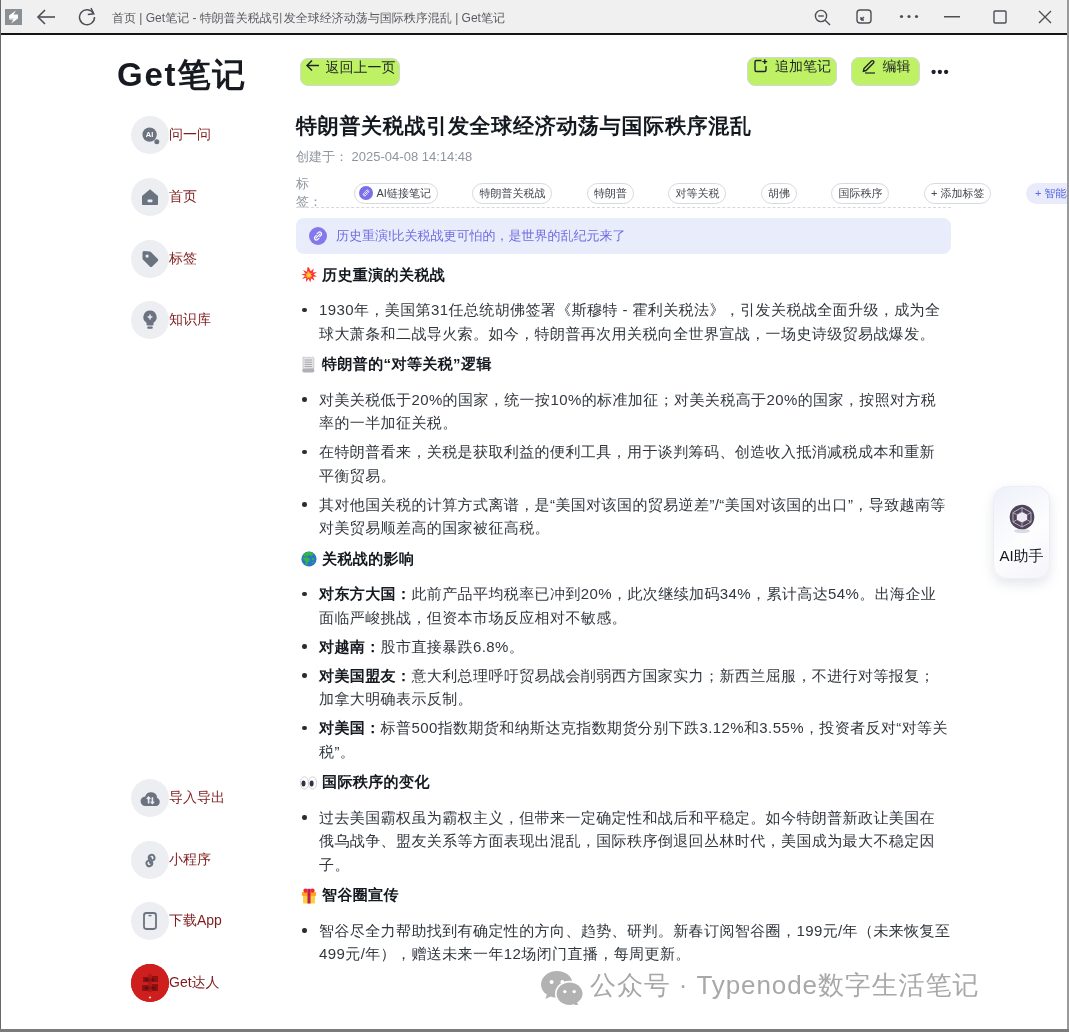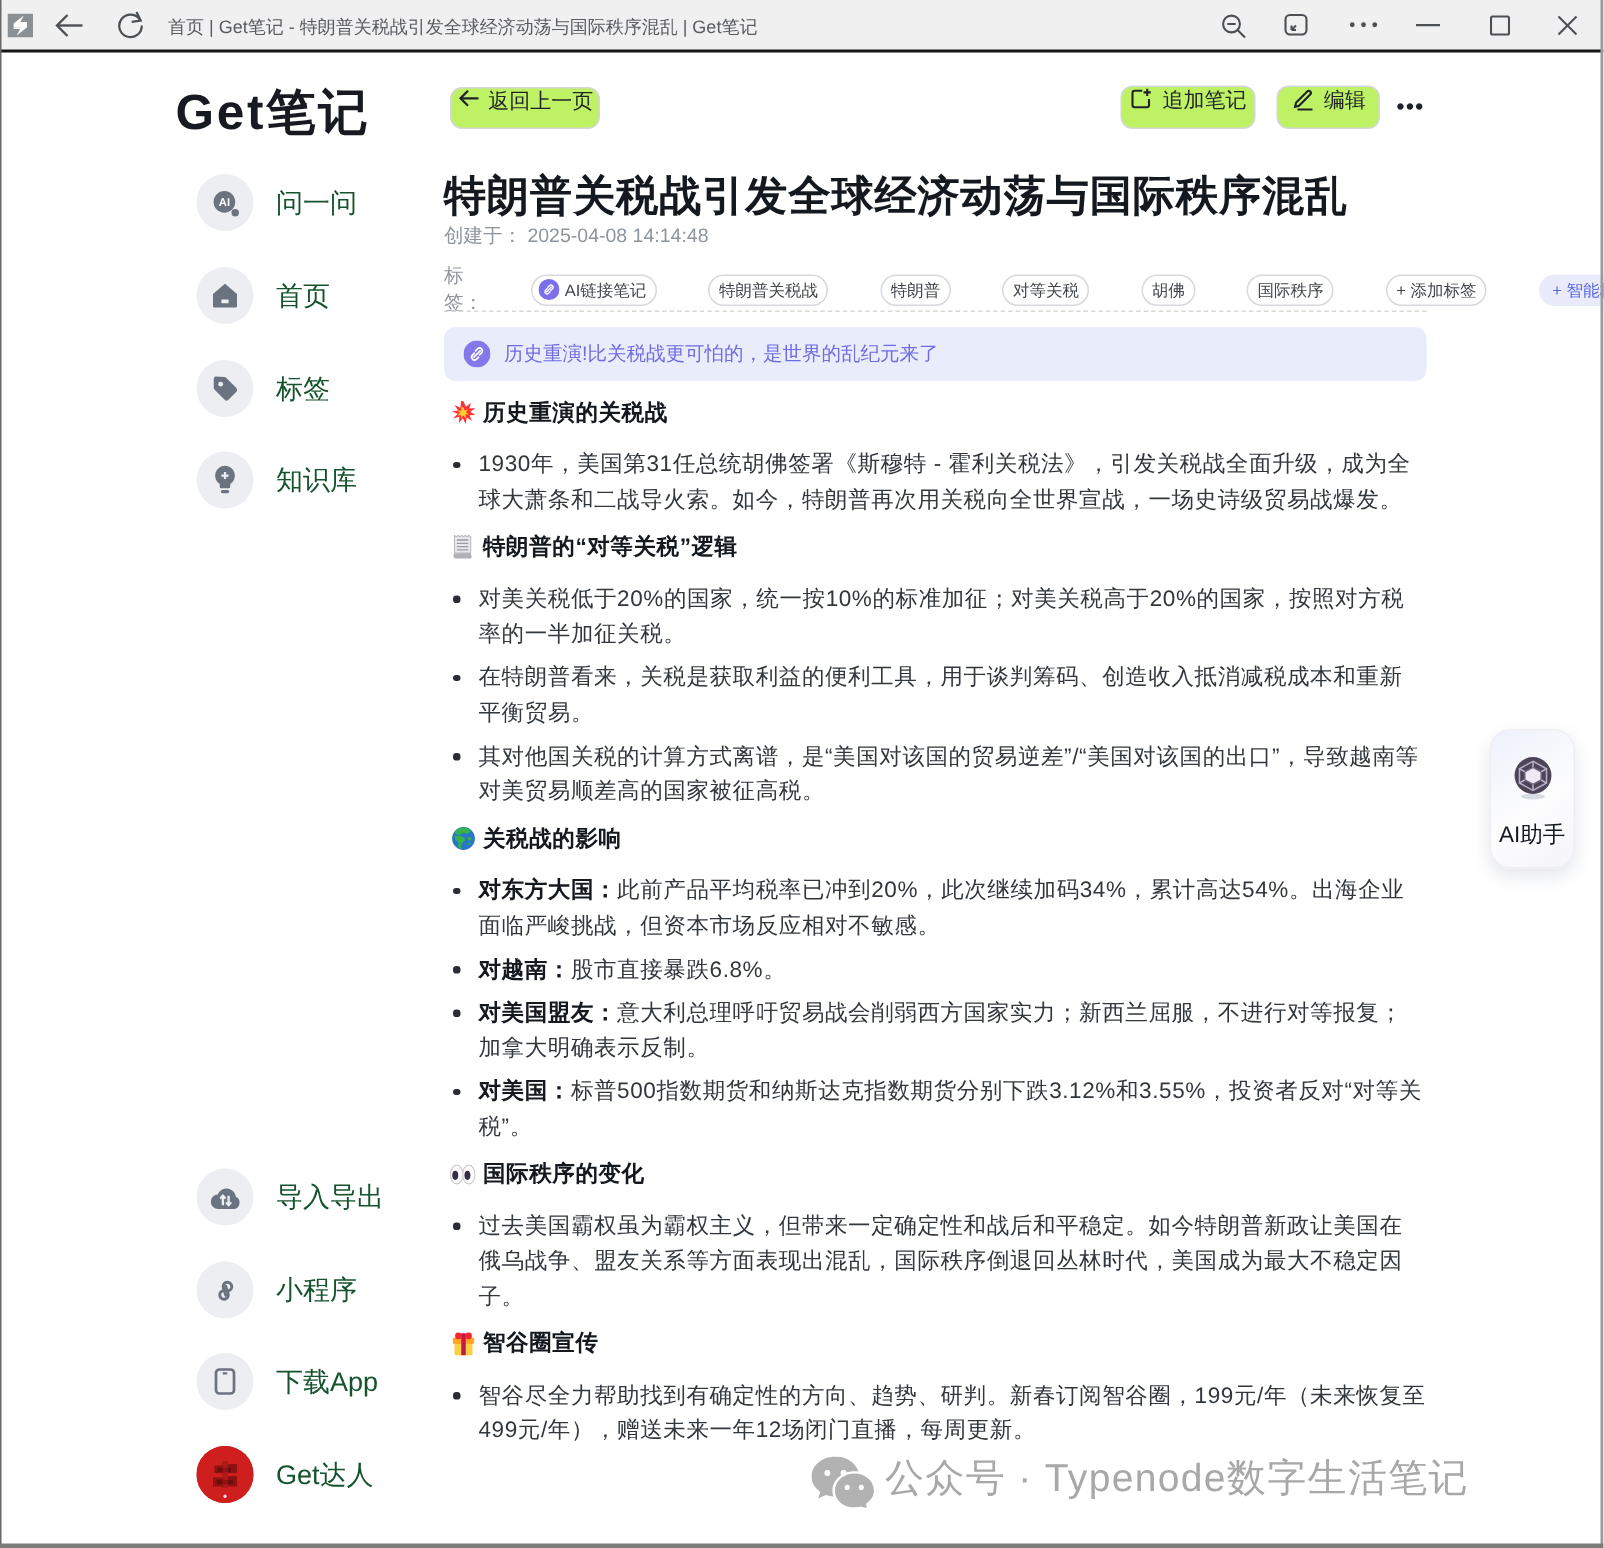--- a/index.html
+++ b/index.html
@@ -11,29 +11,29 @@
 #tabtitle { position:absolute; left:112px; top:10px; font-size:12px; color:#585b60; white-space:nowrap; }
 .tbico { position:absolute; }
 
 #frameL { position:absolute; left:0; top:0; width:1px; height:1032px; background:#686868; z-index:5;}
 #frameR { position:absolute; left:1067px; top:0; width:2px; height:1032px; background:#9a9a9a; z-index:5;}
 #frameB { position:absolute; left:0; top:1029px; width:1069px; height:3px; background:#7b7b7b; z-index:5;}
 
 #logo { position:absolute; left:117px; top:53px; font-size:33px; font-weight:bold; letter-spacing:1.8px; color:#171b21; }
 .navitem { position:absolute; left:131px; height:38px; display:flex; align-items:center; }
 .navcircle { width:38px; height:38px; border-radius:50%; background:#eceef1; display:flex; align-items:center; justify-content:center; }
-.navlabel { margin-left:15px; font-size:18px; color:#14532d; }
+.navlabel { font-size:14px; color:#7f1d1d; }
 
 .btn { position:absolute; background:#bef264; border:1px solid #d3d6da; border-radius:8px; font-size:14px; color:#1f2329; display:flex; align-items:flex-start; justify-content:center; }
 #btnback { left:300px; top:58px; width:100px; height:28px; }
 #btnappend { left:747px; top:57px; width:90px; height:29px; }
 #btnedit { left:851px; top:57px; width:69px; height:29px; }
 #hdots { position:absolute; left:931px; top:63px; font-size:15px; letter-spacing:1px; font-weight:bold; color:#1f2329; }
 
-h1 { position:absolute; left:296px; top:112px; font-size:28px; font-weight:bold; color:#14181f; white-space:nowrap; letter-spacing:0.7px; }
+h1 { position:absolute; left:296px; top:112px; font-size:21px; font-weight:bold; color:#14181f; white-space:nowrap; letter-spacing:0.7px; }
 #created { position:absolute; left:296px; top:148px; font-size:13px; color:#8f959e; }
 #tagrow { position:absolute; left:296px; top:175px; display:flex; align-items:center;gap:28px; }
 .pill { height:21px; border:1px solid #d6d9dd; border-radius:11px; font-size:11px; color:#42464d; display:flex; align-items:center; padding:0 6px; margin-right:6.5px; background:#fff; white-space:nowrap; }
 .pill.smart { background:#e9ebfb; border:none; color:#5868de; padding:0 9px; }
 #dash { position:absolute; left:296px; top:207px; width:655px; border-top:1px dashed #d8d8d8; }
 #bluebox { position:absolute; left:296px; top:218px; width:655px; height:36px; background:#e9edfb; border-radius:8px; display:flex; align-items:center; }
 #bluebox .txt { font-size:13px; color:#6f6be2; margin-left:9px; }
 
 #content { position:absolute; left:296px; top:261px; width:662px; font-size:15px; letter-spacing:0.4px; color:#32373e; }
 .h3 { display:flex; align-items:center; font-size:15px; font-weight:bold; color:#14181f; height:26px; padding-top:2px; padding-left:4px; margin-bottom:11px; }

